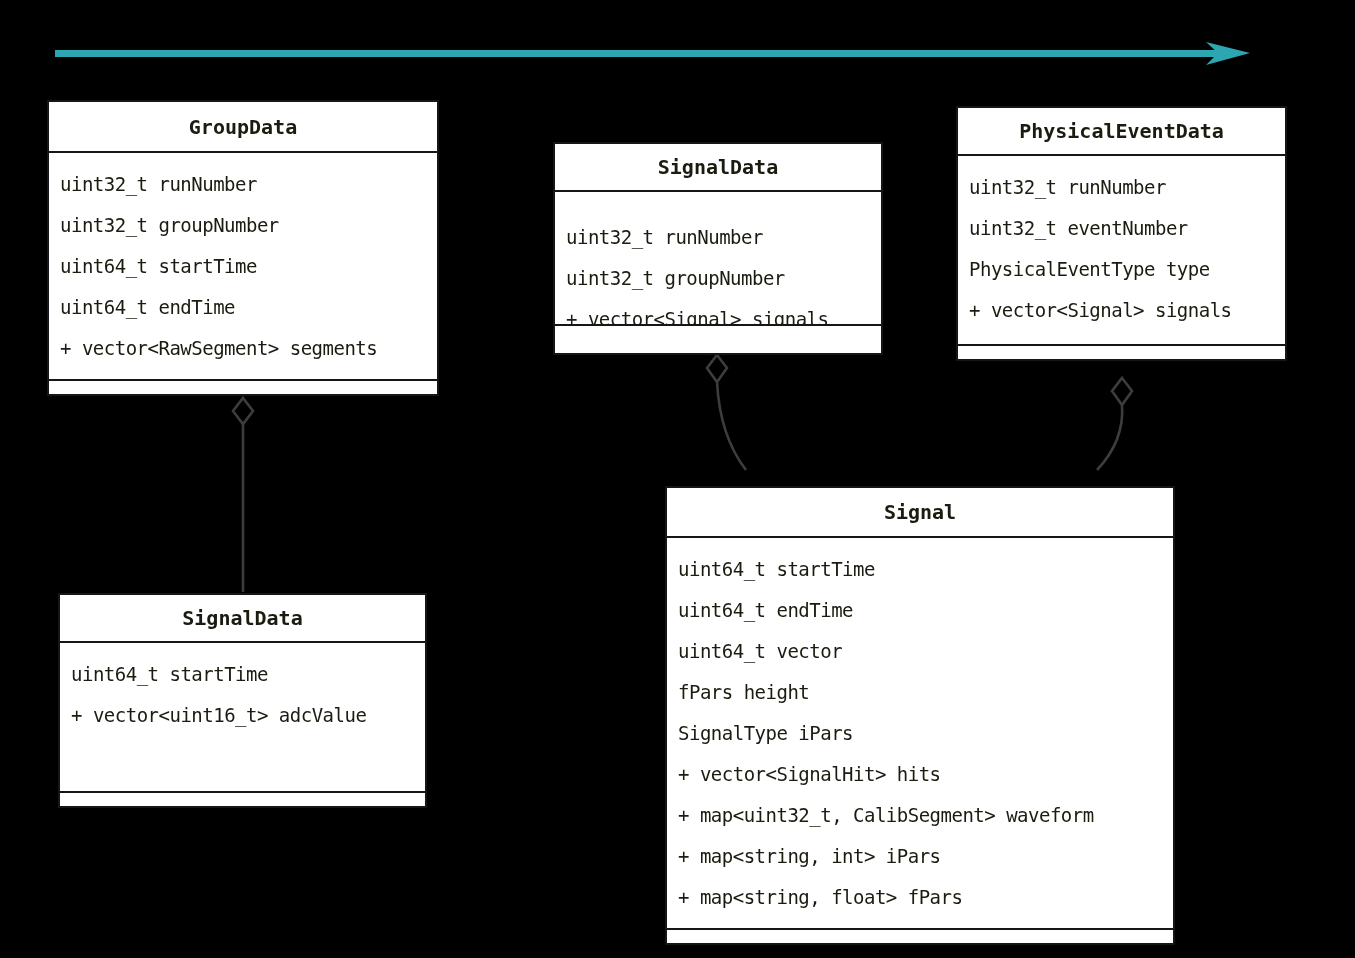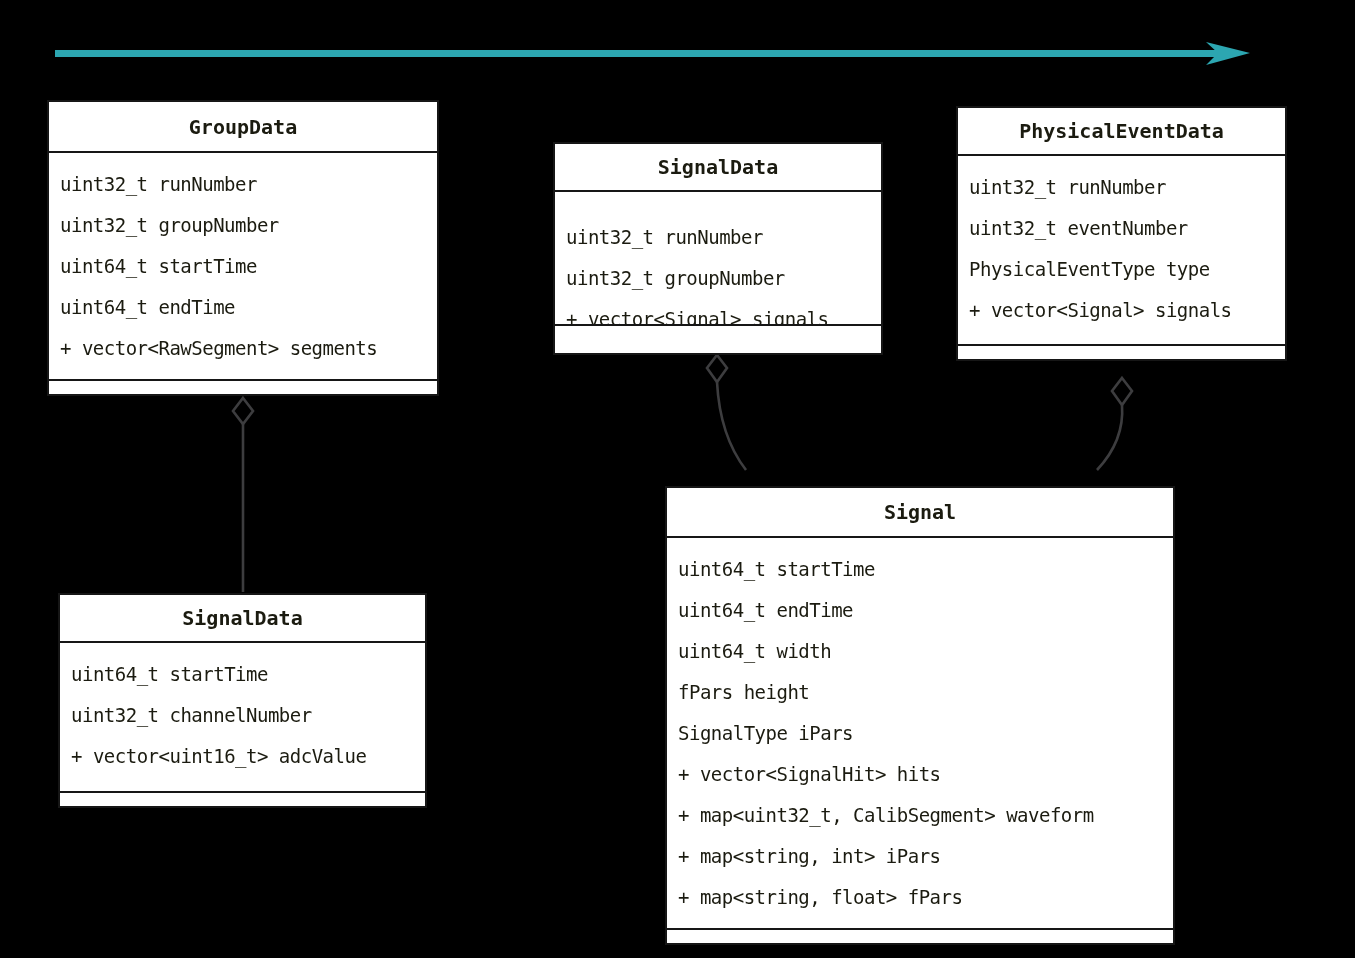--- a/index.html
+++ b/index.html
@@ -118,32 +118,31 @@
       <div class="uml-attr">PhysicalEventType type</div>
       <div class="uml-attr">+ vector&lt;Signal&gt; signals</div>
     </div>
     <div class="uml-footer"></div>
   </div>
 
   <div class="uml-box" id="box-rawsegment">
     <div class="uml-title">SignalData</div>
     <div class="uml-attrs">
       <div class="uml-attr">uint64_t startTime</div>
-      <div class="uml-attr">uint32_t channelNumber</div>
       <div class="uml-attr">+ vector&lt;uint16_t&gt; adcValue</div>
     </div>
     <div class="uml-footer"></div>
   </div>
 
   <div class="uml-box" id="box-signal">
     <div class="uml-title">Signal</div>
     <div class="uml-attrs">
       <div class="uml-attr">uint64_t startTime</div>
       <div class="uml-attr">uint64_t endTime</div>
-      <div class="uml-attr">uint64_t width</div>
+      <div class="uml-attr">uint64_t vector</div>
       <div class="uml-attr">fPars height</div>
       <div class="uml-attr">SignalType iPars</div>
       <div class="uml-attr">+ vector&lt;SignalHit&gt; hits</div>
       <div class="uml-attr">+ map&lt;uint32_t, CalibSegment&gt; waveform</div>
       <div class="uml-attr">+ map&lt;string, int&gt; iPars</div>
       <div class="uml-attr">+ map&lt;string, float&gt; fPars</div>
     </div>
     <div class="uml-footer"></div>
   </div>
 

